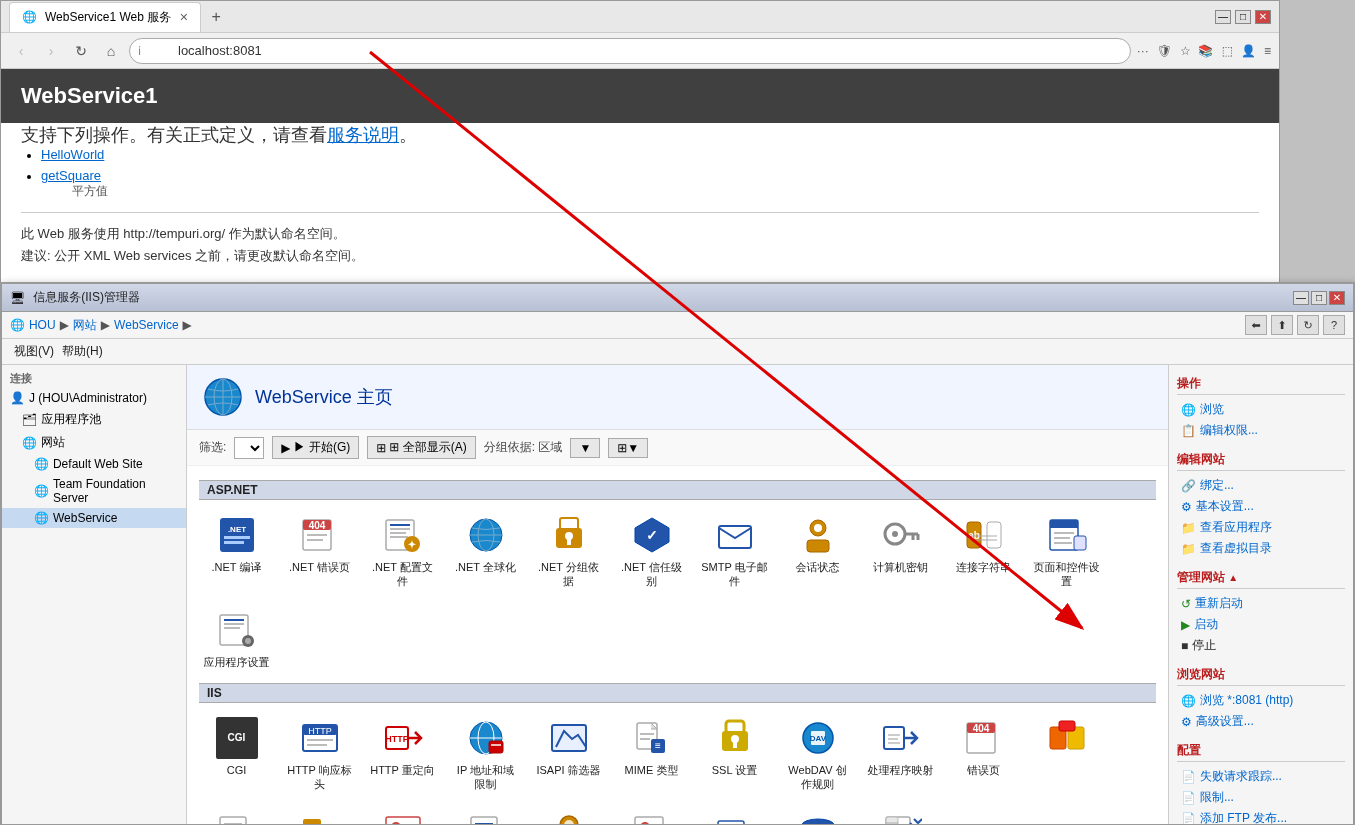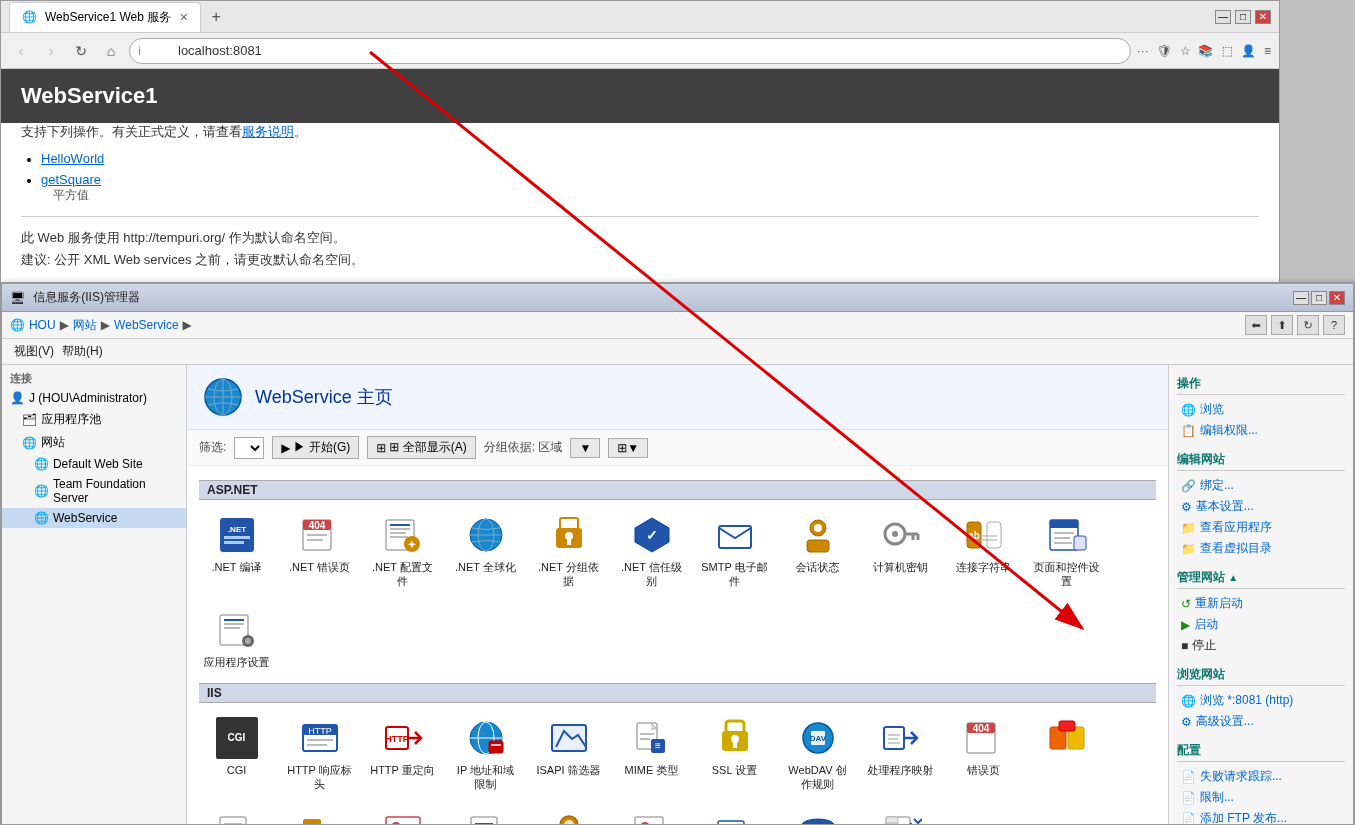--- a/index.html
+++ b/index.html
@@ -105,29 +105,28 @@
     }
     .page-header {
       background: #404040;
       color: #fff;
       padding: 14px 20px;
       font-size: 22px;
       font-weight: bold;
       margin: -16px -20px 0 -20px;
     }
     .page-desc {
-      font-size: 13px;
+      font-size: 18px;
       color: #333;
-      margin-bottom: 10px;
     }
     .page-desc a { color: #0066cc; text-decoration: underline; }
     .method-list { margin: 0 0 10px 20px; }
     .method-list li { margin-bottom: 6px; }
     .method-list a { color: #0066cc; text-decoration: underline; font-size: 13px; }
-    .method-sub { font-size: 12px; color: #555; margin-left: 12px; }
+    .method-sub { font-size: 12px; color: #555; margin-left: 31px; }
     .divider { border: none; border-top: 1px solid #ccc; margin: 12px 0; }
     .warning-text { font-size: 13px; color: #333; margin-bottom: 4px; }
 
     
     .red-arrow {
       position: absolute;
       top: 0; left: 0;
       pointer-events: none;
       z-index: 100;
     }
@@ -354,21 +353,21 @@
       border-left: 1px solid #ccc;
       overflow: auto;
       padding: 4px 0;
     }
     .action-section {
       padding: 4px 8px;
     }
     .action-section-title {
       font-size: 12px;
       font-weight: bold;
-      color: #0f766e;
+      color: #b91c1c;
       margin-bottom: 4px;
       padding: 2px 0;
       border-bottom: 1px solid #ccc;
     }
     .action-item {
       display: flex;
       align-items: center;
       gap: 4px;
       padding: 2px 4px;
       font-size: 12px;

